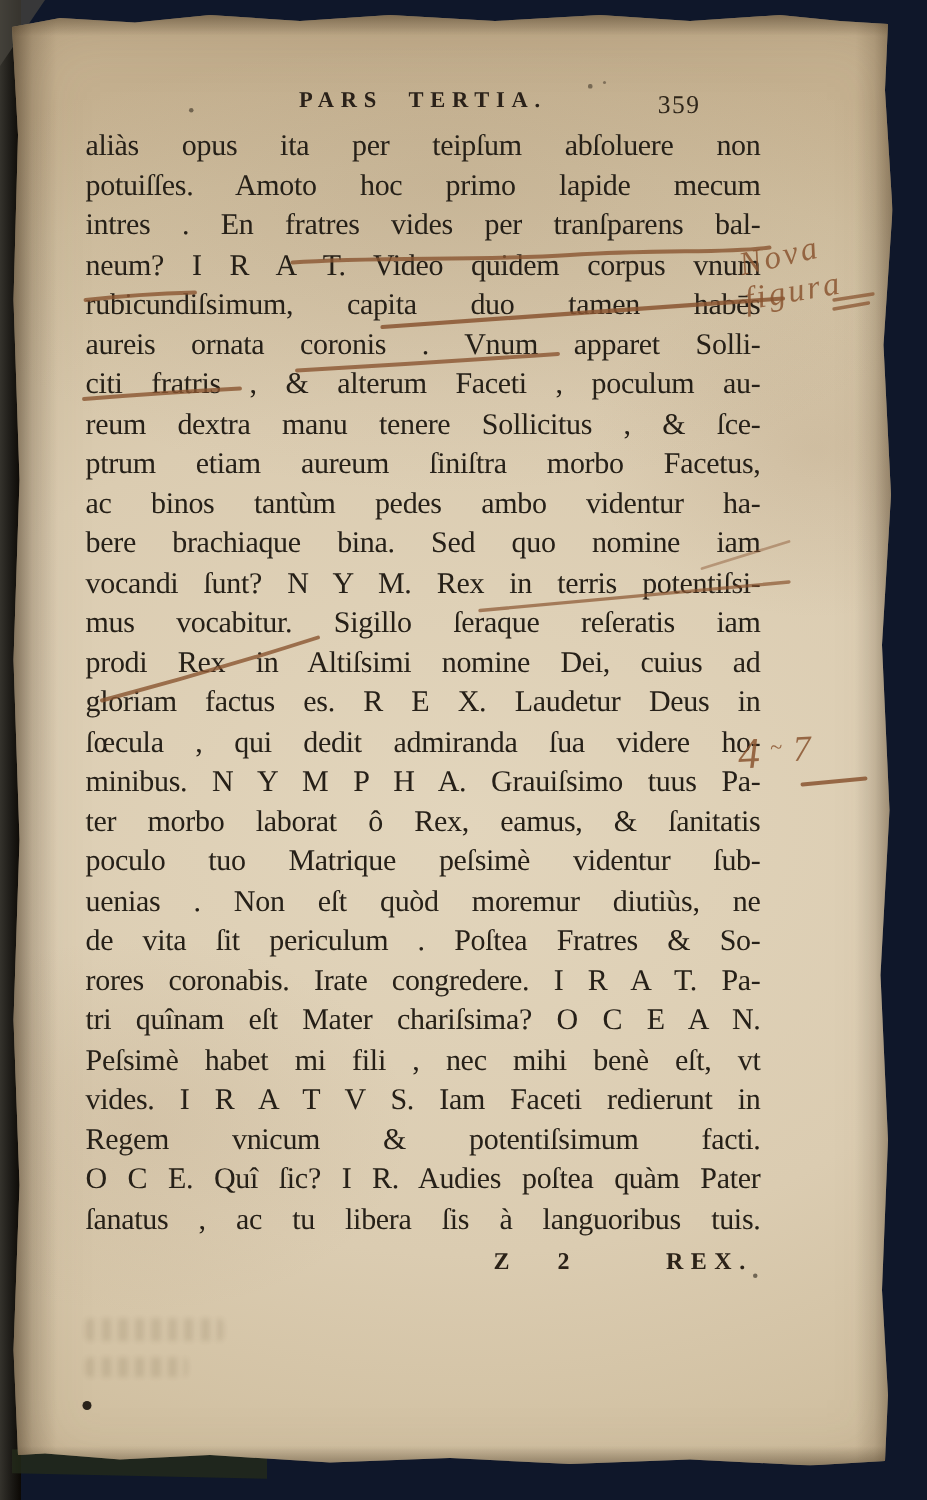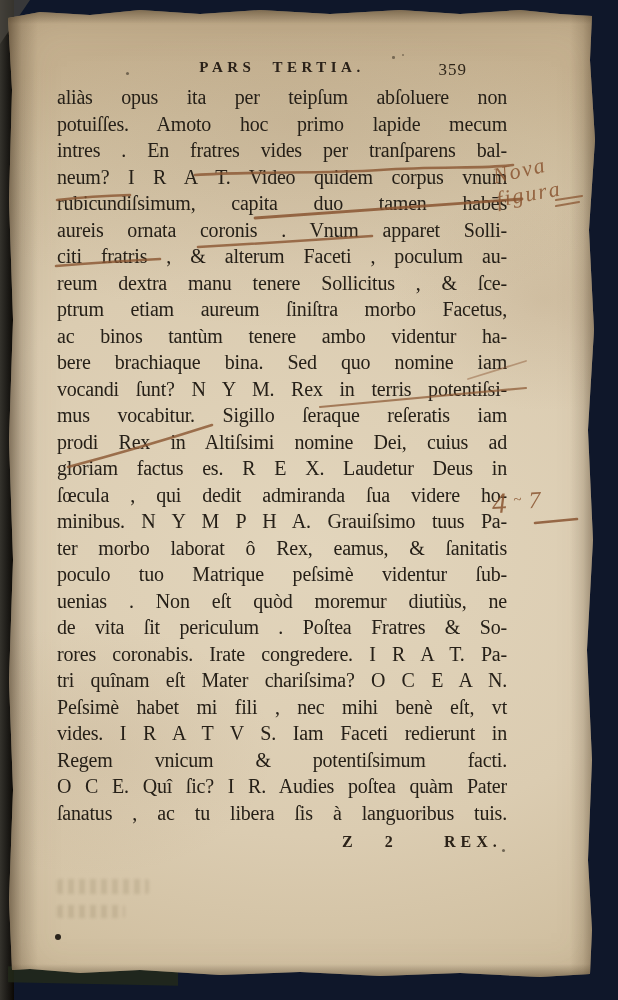--- a/index.html
+++ b/index.html
@@ -38,21 +38,21 @@
   .content{position:absolute;left:57px;top:57px;width:450px;color:#262018;}
   .running-head{position:relative;height:26px;}
   .head-title{position:absolute;left:0;right:0;top:2px;text-align:center;font-size:15px;
     font-weight:700;letter-spacing:4.5px;word-spacing:9px;color:#2a2119;}
   .head-folio{position:absolute;right:40px;top:3px;font-size:17px;letter-spacing:1px;color:#2e2519;}
   .lines{position:absolute;left:0;top:27px;width:450px;}
   .lines div{height:26.5px;font-size:20px;line-height:26.5px;letter-spacing:-0.2px;
     text-align:justify;text-align-last:justify;text-justify:inter-word;white-space:nowrap0;}
   .sig{position:absolute;top:776px;left:0;width:450px;height:22px;font-size:16px;
        font-weight:700;color:#2b2218;}
-  .sig .gathering{position:absolute;left:272px;letter-spacing:14px;margin-left:13px;}
+  .sig .gathering{position:absolute;left:272px;letter-spacing:14px;}
   .sig .catchword{position:absolute;left:387px;letter-spacing:5px;}
   
   .note{position:absolute;color:#8a5531;font-style:italic;opacity:.85;}
   .note-nova{left:495px;top:156px;transform:rotate(-13deg);font-size:22px;letter-spacing:2px;line-height:25px;}
   .note-nova .l2{display:block;transform:rotate(3deg) translateX(-2px);}
   .note-ref{left:492px;top:487px;transform:rotate(-3deg);display:flex;align-items:flex-start;gap:7px;}
   .note-ref .n1{font-size:29px;line-height:30px;}
   .note-ref .sep{font-size:15px;margin-top:4px;}
   .note-ref .n2{font-size:24px;line-height:28px;}
   
@@ -89,21 +89,21 @@
       <div class="lines">
         <div>aliàs opus ita per teipſum abſoluere non</div>
         <div>potuiſſes. Amoto hoc primo lapide mecum</div>
         <div>intres . En fratres vides per tranſparens bal-</div>
         <div>neum? I R A T. Video quidem corpus vnum</div>
         <div>rubicundiſsimum, capita duo tamen habēs</div>
         <div>aureis ornata coronis . Vnum apparet Solli-</div>
         <div>citi fratris , &amp; alterum Faceti , poculum au-</div>
         <div>reum dextra manu tenere Sollicitus , &amp; ſce-</div>
         <div>ptrum etiam aureum ſiniſtra morbo Facetus,</div>
-        <div>ac binos tantùm tenere ambo videntur ha-</div>
+        <div>ac binos tantùm pedes ambo videntur ha-</div>
         <div>bere brachiaque bina. Sed quo nomine iam</div>
         <div>vocandi ſunt? N Y M. Rex in terris potentiſsi-</div>
         <div>mus vocabitur. Sigillo ſeraque reſeratis iam</div>
         <div>prodi Rex in Altiſsimi nomine Dei, cuius ad</div>
         <div>gloriam factus es. R E X. Laudetur Deus in</div>
         <div>ſœcula , qui dedit admiranda ſua videre ho-</div>
         <div>minibus. N Y M P H A. Grauiſsimo tuus Pa-</div>
         <div>ter morbo laborat ô Rex, eamus, &amp; ſanitatis</div>
         <div>poculo tuo Matrique peſsimè videntur ſub-</div>
         <div>uenias . Non eſt quòd moremur diutiùs, ne</div>

